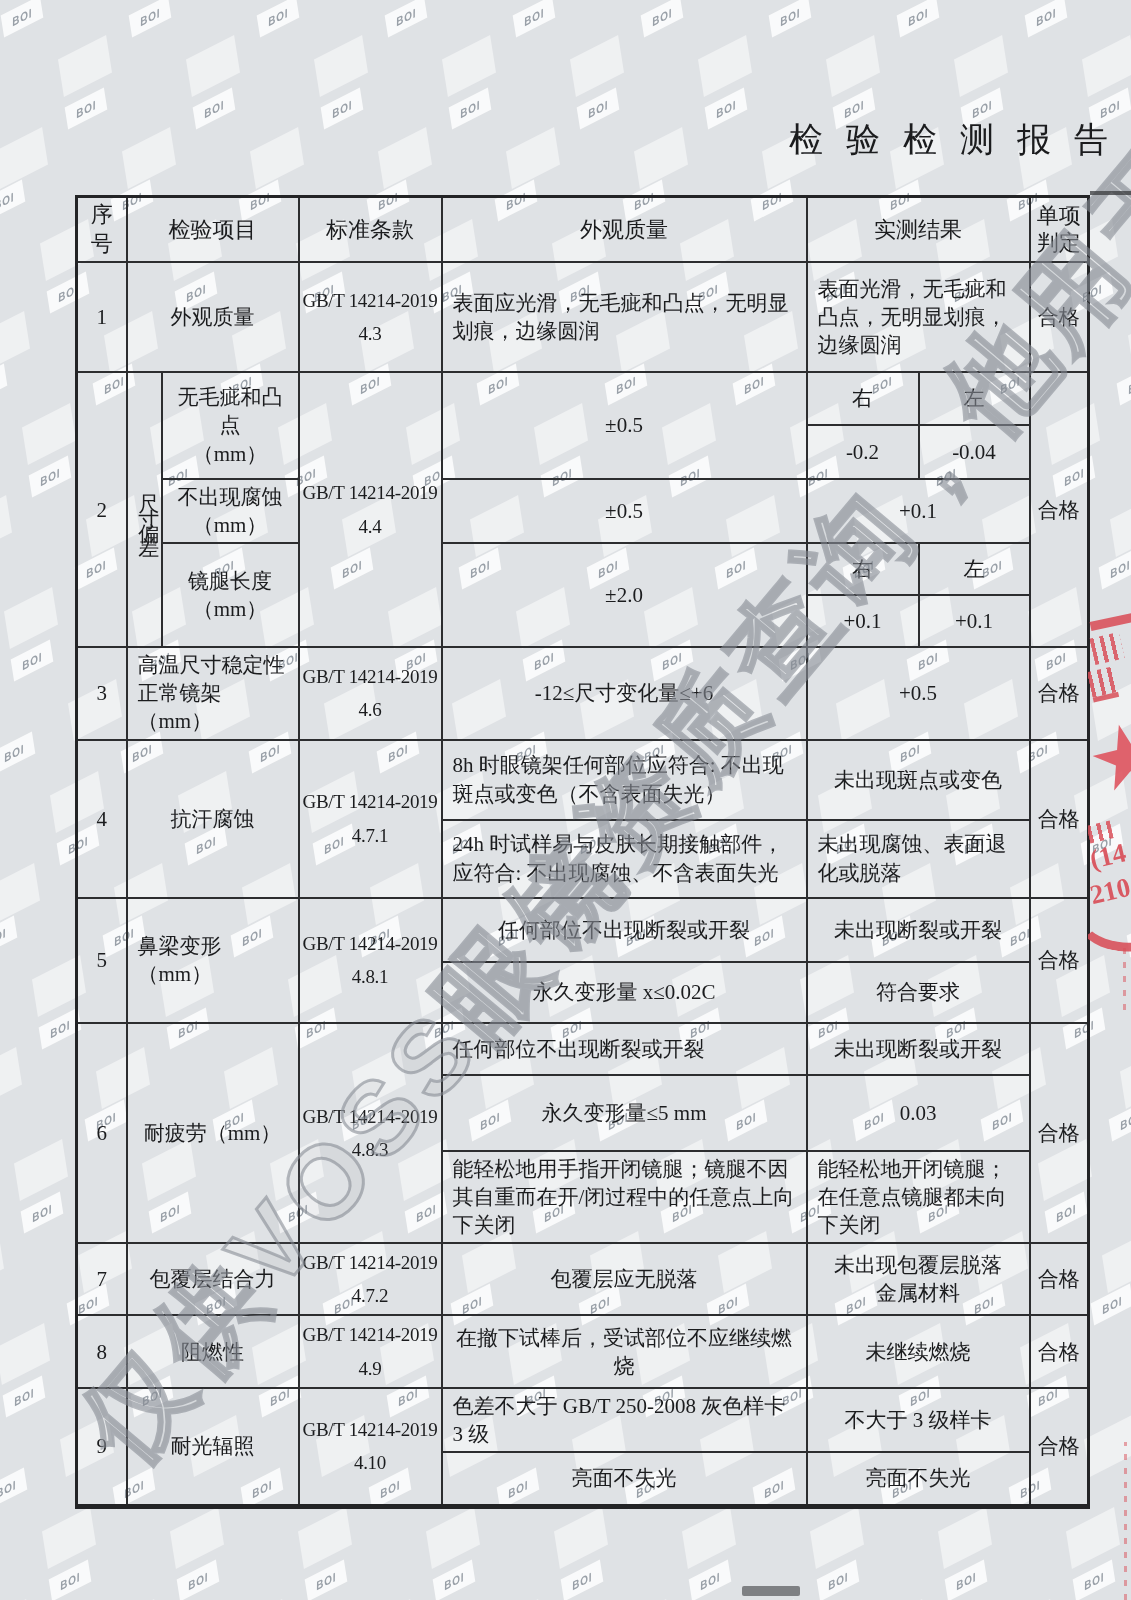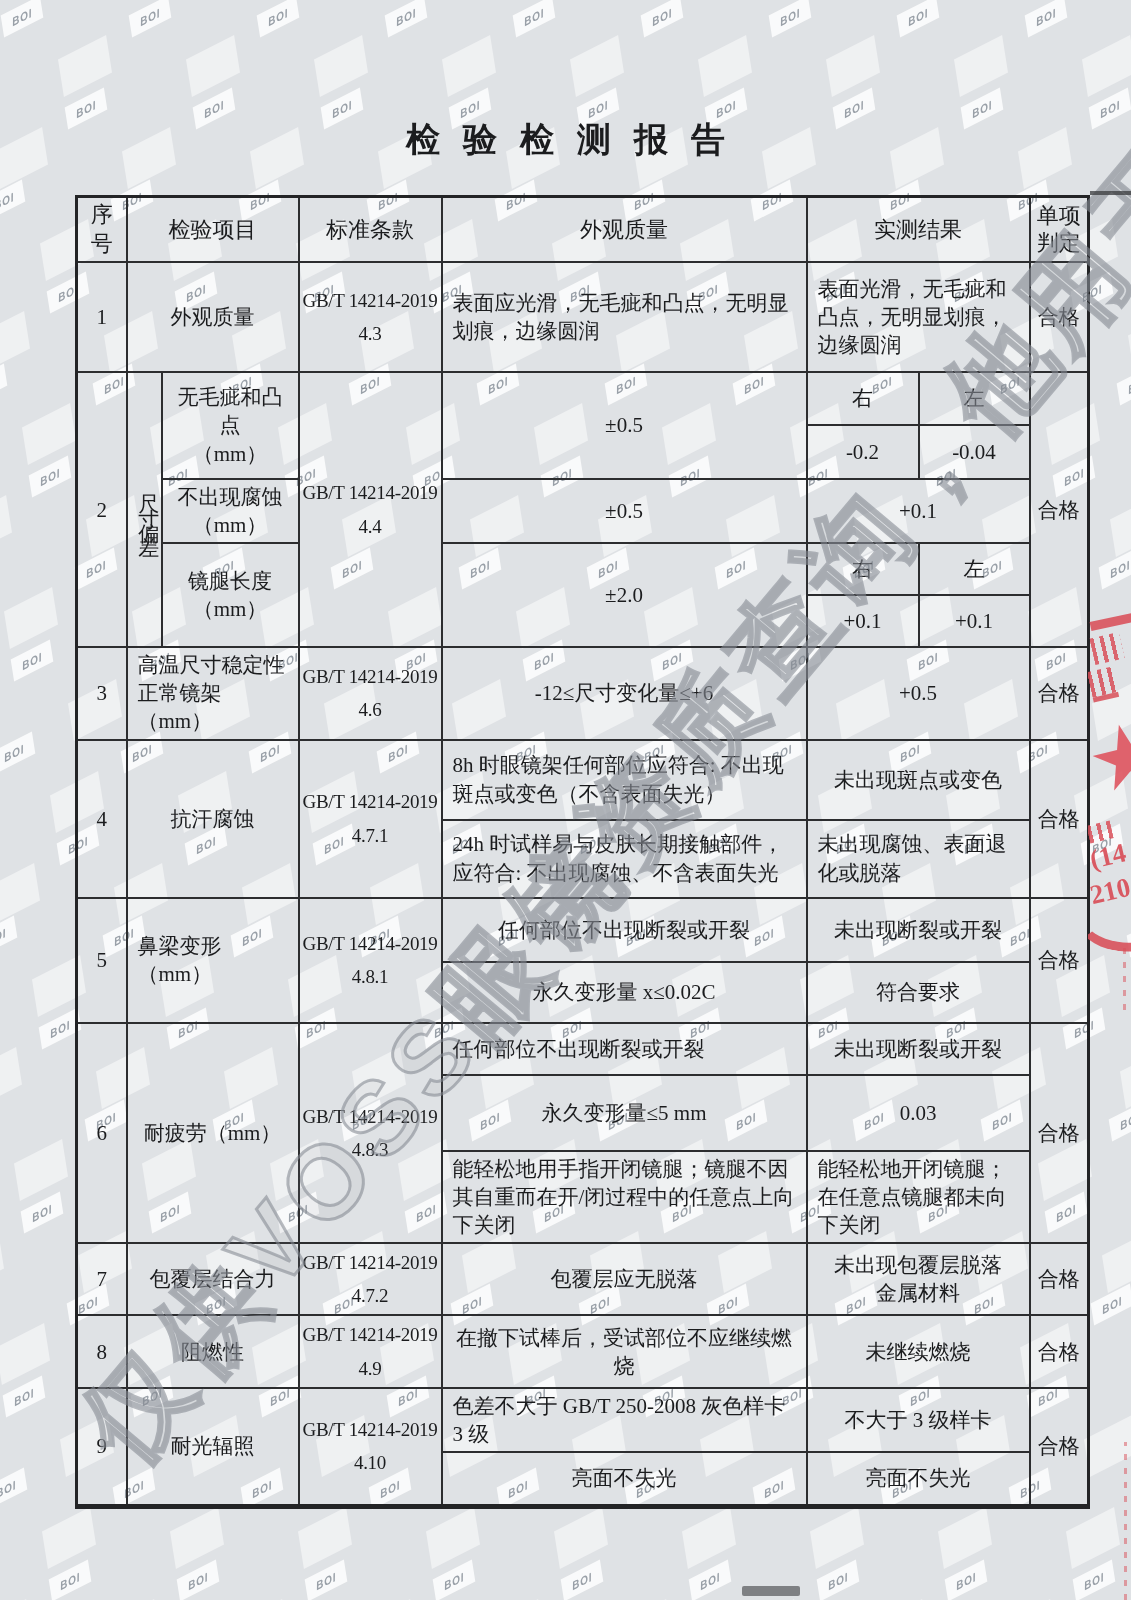--- a/index.html
+++ b/index.html
@@ -9,22 +9,22 @@
   .tile-layer{position:absolute;inset:0;z-index:0;}
   .tile{position:absolute;width:44px;height:21px;background:rgba(255,255,255,.82);
         transform:rotate(-27deg) skewX(-18deg);color:#99a0a8;
         font:italic 700 11px "Liberation Sans",sans-serif;letter-spacing:1px;
         display:flex;align-items:center;justify-content:center;}
   .tile-shape{position:absolute;width:54px;height:36px;background:rgba(255,255,255,.5);
         transform:rotate(-27deg) skewX(-18deg);}
   
   .t1{position:absolute;top:70px;left:0;right:0;text-align:center;z-index:2;
       font-size:35px;font-weight:700;letter-spacing:3px;}
-  .t2{position:absolute;top:117px;left:0;right:0;text-align:center;z-index:2;
-      font-size:34px;font-weight:700;letter-spacing:23px;text-indent:23px;}
+  .t2{position:absolute;top:117px;left:0;right:0;text-align:right;z-index:2;
+      font-size:34px;font-weight:400;letter-spacing:23px;text-indent:23px;}
   .meta{position:absolute;top:158px;left:137px;right:140px;z-index:2;
         display:flex;justify-content:space-between;font-size:24px;}
   .meta .pg2{margin-left:26px;}
   
   table.rpt{position:absolute;left:75px;top:195px;width:1012px;z-index:2;
         border-collapse:collapse;table-layout:fixed;font-size:21px;
         border:3px solid #232426;border-bottom-width:5px;}
   .rpt td{border:2px solid #2c2d2f;padding:3px 7px;text-align:center;
         vertical-align:middle;line-height:1.34;overflow:hidden;}
   .rpt td.l{text-align:left;padding-left:10px;}

